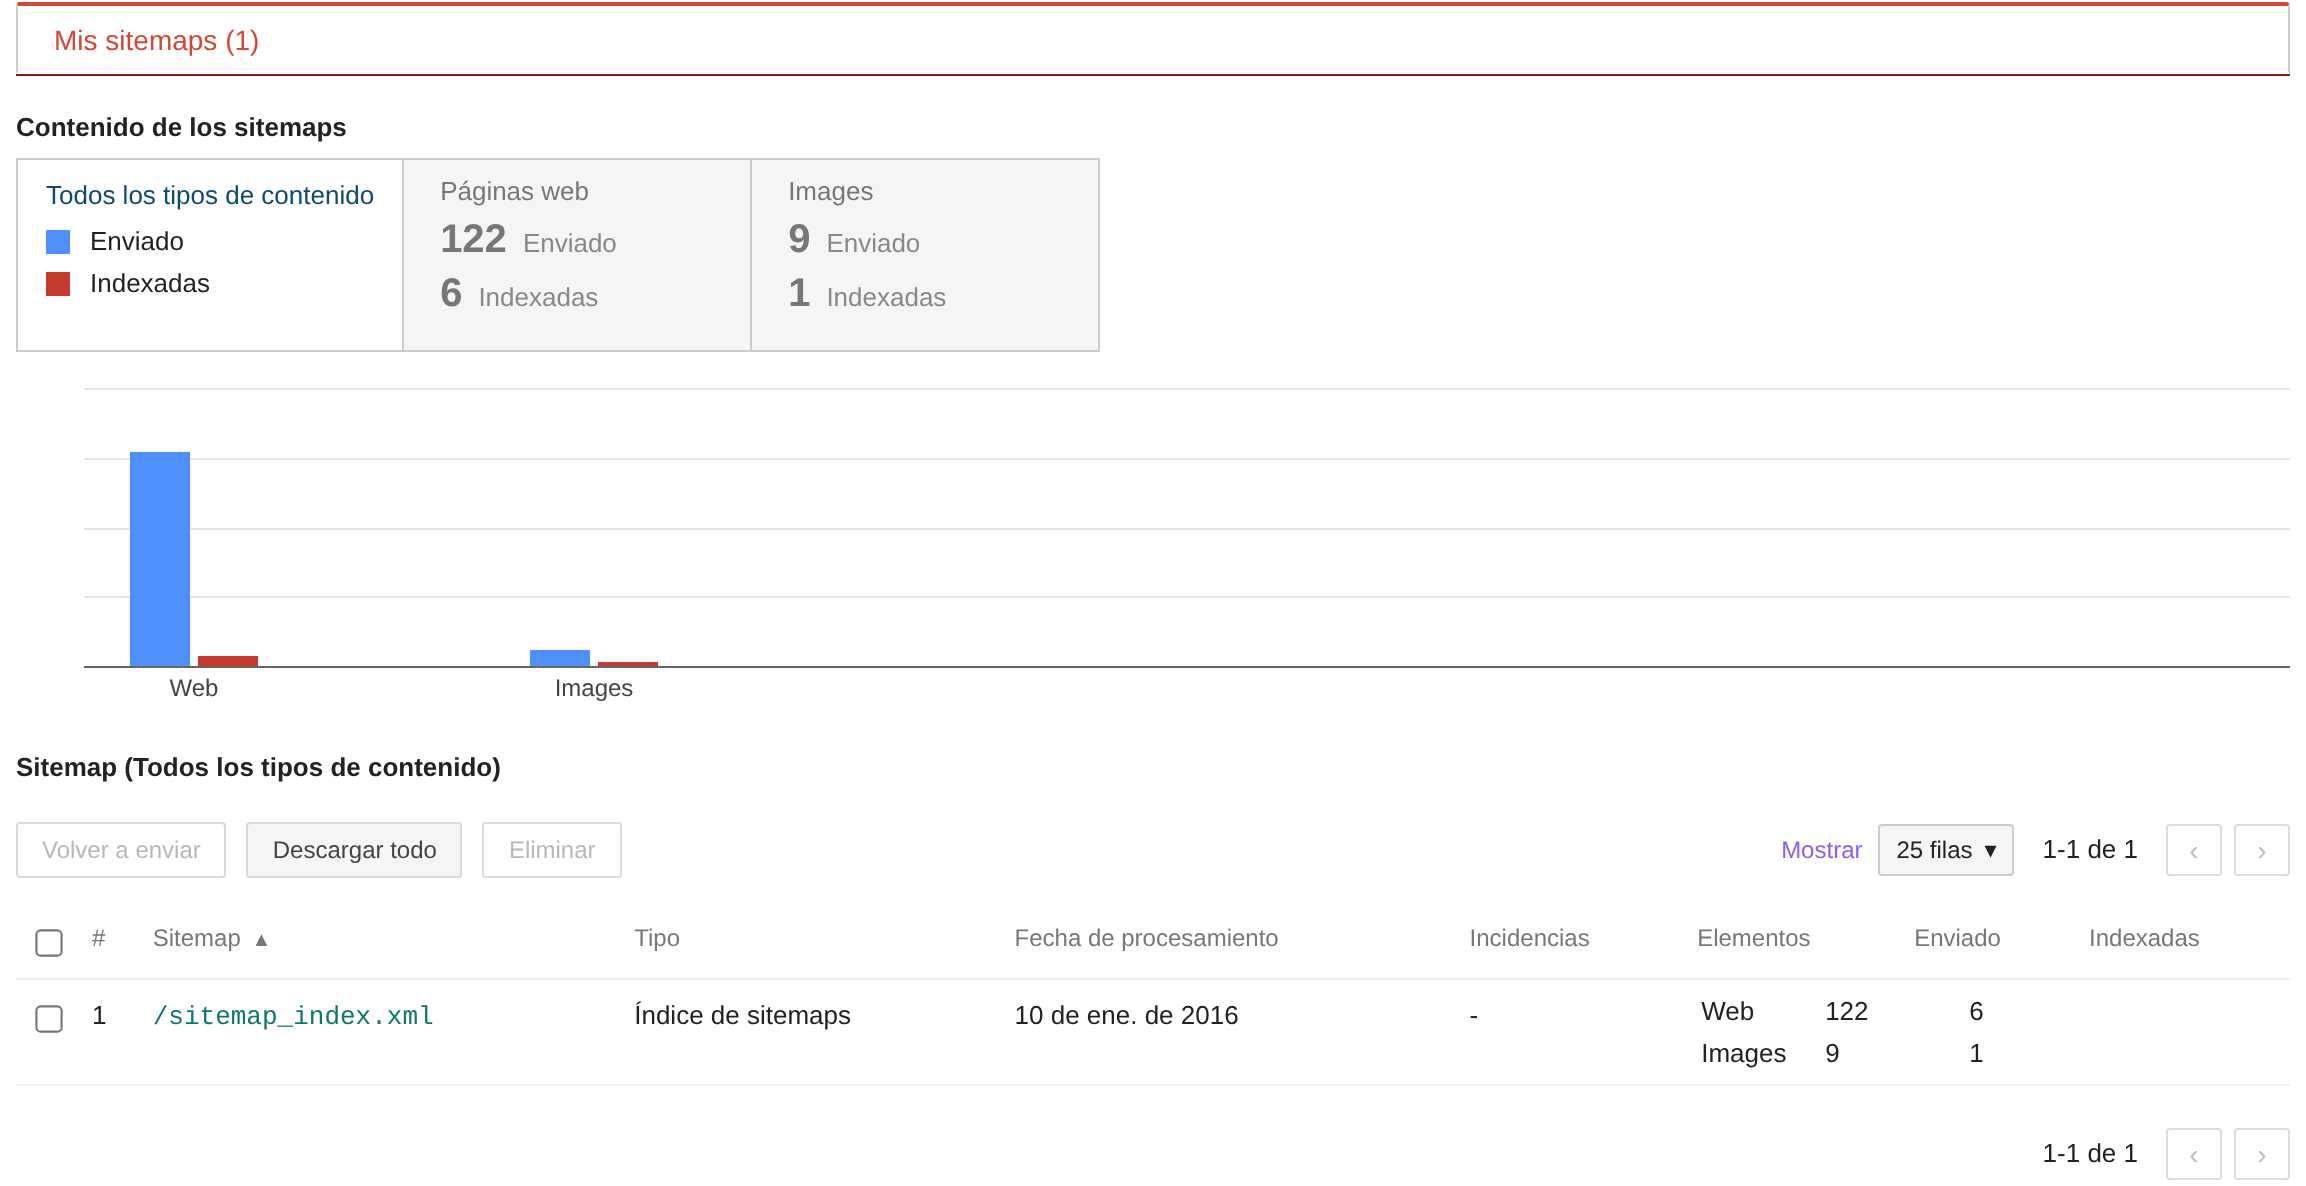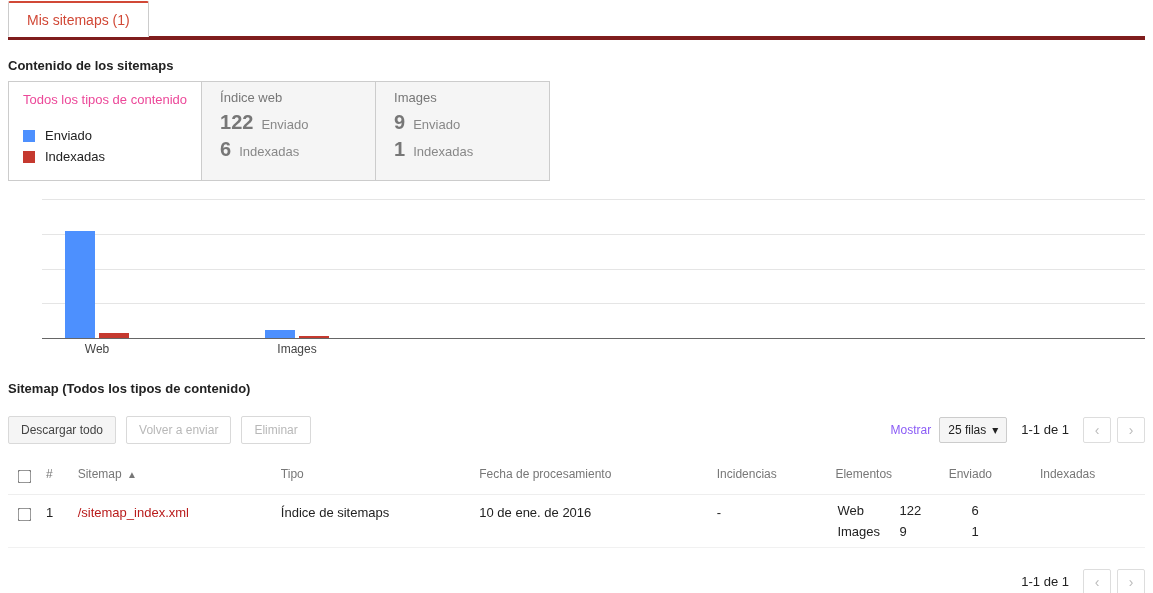--- a/index.html
+++ b/index.html
@@ -6,22 +6,23 @@
   body {
     margin: 0;
     font-family: Arial, Helvetica, sans-serif;
     font-size: 13px;
     color: #222;
     background: #fff;
     padding: 0 8px 20px 8px;
   }
   .tabs {
     display: flex;
-    border-bottom: 4px solid #7f1d1d;
+    border-bottom: 2px solid #7f1d1d;
     position: relative;
+    flex-direction: column;
   }
   .tab {
     padding: 9px 18px 8px 18px;
     font-size: 14px;
     color: #777;
     cursor: pointer;
     position: relative;
     top: 1px;
   }
   .tab.active {
@@ -38,21 +39,21 @@
     margin: 18px 0 8px 0;
     color: #222;
   }
   .summary-row { display: flex; }
   .legend-card {
     border: 1px solid #ccc;
     padding: 10px 14px;
     min-width: 180px;
     margin-right: -1px;
   }
-  .legend-title { font-size: 13px; color: #ec4899; margin-bottom: 21px; }
+  .legend-title { font-size: 13px; color: #0c4a6e; margin-bottom: 8px; }
   .legend-item { display: flex; align-items: center; margin: 6px 0; font-size: 13px; }
   .swatch { width: 12px; height: 12px; margin-right: 10px; }
   .swatch.blue { background: #4d90fe; }
   .swatch.red  { background: #c5392f; }
   .stat-card {
     border: 1px solid #ccc;
     background: #f5f5f5;
     padding: 8px 18px 12px 18px;
     min-width: 175px;
     margin-right: -1px;
@@ -114,21 +115,21 @@
     text-align:left; font-weight:normal; color:#777; font-size:12px;
     padding:8px 6px; border-bottom:1px solid #eee; vertical-align: top;
     background:#fff;
   }
   th.sortable { color:#dd4b39; cursor:pointer; }
   th.sortable .arrow { font-size:10px; margin-left:2px; }
   table.data td {
     padding:10px 6px; font-size:13px; vertical-align:top;
     border-bottom:1px solid #f1f1f1; color:#222;
   }
-  .link { color:#b91c1c; cursor:pointer; }
+  .link { color:#0f766e; cursor:pointer;font-family:Liberation Mono, monospace; }
   .subtable { font-size:13px; }
   .subtable tr td { border:0; padding:2px 10px 2px 0; }
   .checkbox-cell { width:28px; text-align:center;}
   input[type=checkbox]{ transform:scale(1.05); }
 
   .footer-pager { display:flex; justify-content:flex-end; align-items:center; margin-top:14px;}
   .chev { display:inline-block; }
 </style>
 </head>
 <body>
@@ -146,21 +147,21 @@
       <span class="swatch blue"></span>
       <span>Enviado</span>
     </div>
     <div class="legend-item">
       <span class="swatch red"></span>
       <span>Indexadas</span>
     </div>
   </div>
 
   <div class="stat-card">
-    <div class="stat-card-title">Índice web</div>
+    <div class="stat-card-title">Páginas web</div>
     <div class="stat-line">
       <span class="stat-num">122</span>
       <span class="stat-label">Enviado</span>
     </div>
     <div class="stat-line">
       <span class="stat-num">6</span>
       <span class="stat-label">Indexadas</span>
     </div>
   </div>
 
@@ -194,22 +195,22 @@
       <div class="bar red" id="bar-img-indexed" style="height: 2px;"></div>
       <span class="cat-label">Images</span>
     </div>
   </div>
   <div class="chart-bottom-space"></div>
 </div>
 
 <div class="section-title">Sitemap (Todos los tipos de contenido)</div>
 
 <div class="toolbar">
+  <button class="btn disabled">Volver a enviar</button>
   <button class="btn">Descargar todo</button>
-  <button class="btn disabled">Volver a enviar</button>
   <button class="btn disabled">Eliminar</button>
   <div class="spacer"></div>
   <span class="show-label">Mostrar</span>
   <div class="dropdown">
     <span>25 filas</span>
     <span class="chev">▾</span>
   </div>
   <span class="page-info">1-1 de 1</span>
   <div class="navbtn">
     <span>‹</span>

